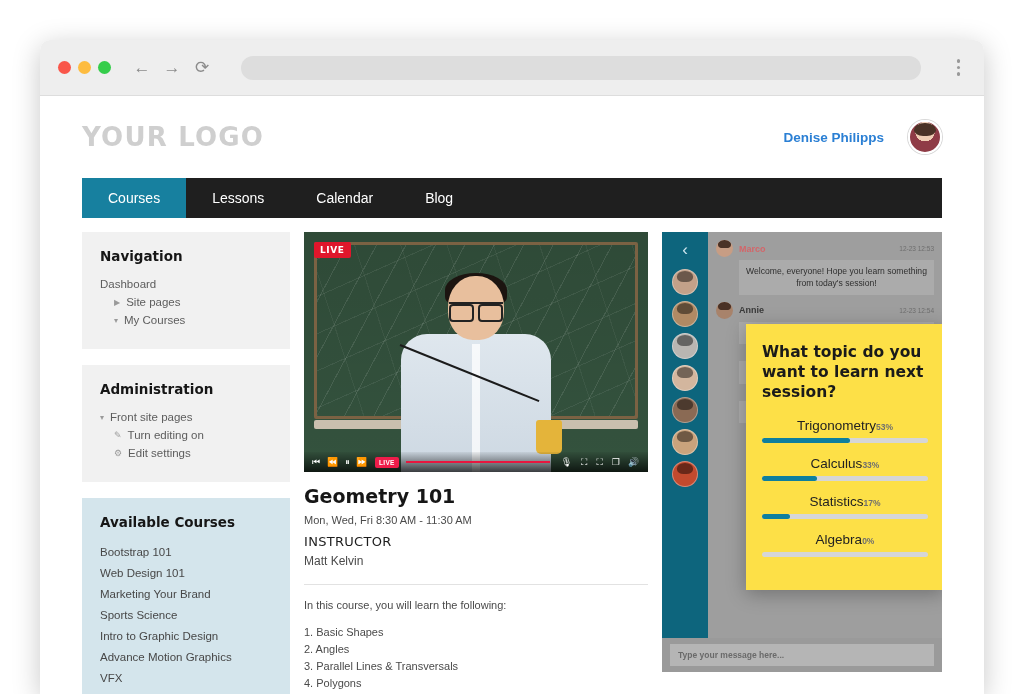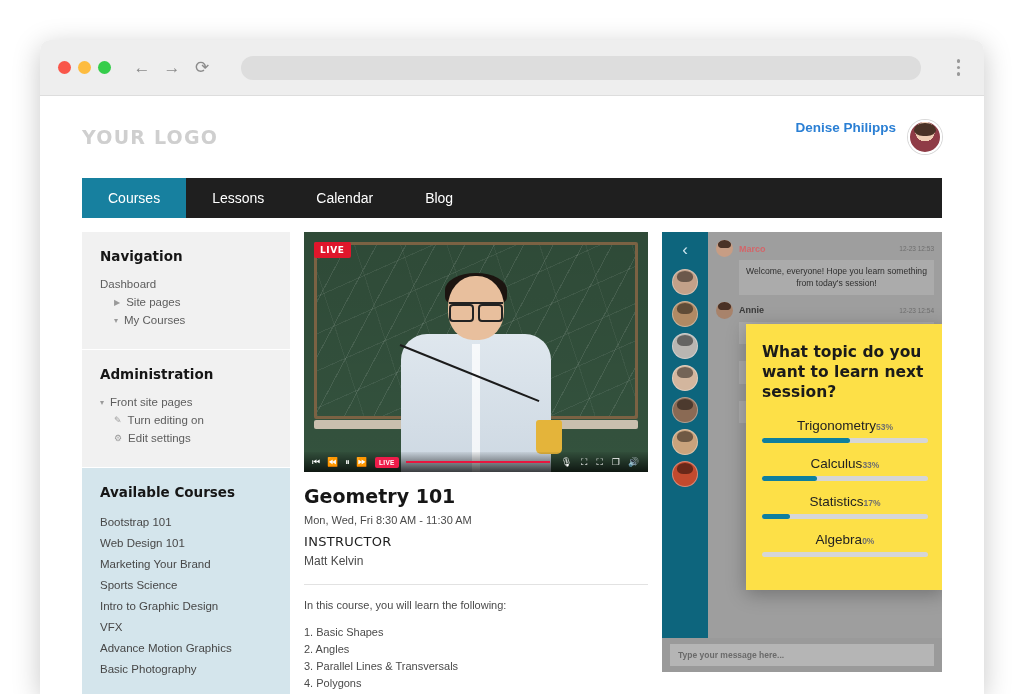--- a/index.html
+++ b/index.html
@@ -42,24 +42,24 @@
   .kebab { display: flex; flex-direction: column; gap: 3px; padding: 4px 6px; }
   .kebab i { width: 3.5px; height: 3.5px; border-radius: 50%; background: #999999; display: block; }
 
   
   .site { position: relative; background: #ffffff; height: 598px; }
   .site-head {
     height: 82px; display: flex; align-items: center;
     padding: 0 42px 0 42px; justify-content: space-between;
   }
   .logo {
-    font-size: 19px; font-weight: bold; letter-spacing: 1.2px;
+    font-size: 26px; font-weight: bold; letter-spacing: 1.2px;
     color: #cfcfcf; font-family: "DejaVu Sans", sans-serif;
   }
-  .user { display: flex; gap: 12px; }
+  .user { display: flex; align-items: center; gap: 24px; }
   .user-name { color: #2a7fd4; font-size: 13.5px; font-weight: bold; }
   .avatar-lg {
     width: 34px; height: 34px; border-radius: 50%;
     background: radial-gradient(circle at 50% 32%, #f0cdb4 0 38%, #8f3b46 39% 100%);
     border: 2px solid #ffffff; box-shadow: 0 0 0 1px #d8d8d8;
     overflow: hidden; position: relative;
   }
   .avatar-lg::before {
     content: ""; position: absolute; left: 14%; top: 2%; width: 72%; height: 46%;
     border-radius: 50% 50% 42% 42%; background: #4b3226;
@@ -69,21 +69,21 @@
   .mainnav { height: 40px; background: #1f1f1f; display: flex; margin: 0 42px; }
   .tab {
     padding: 0 26px; height: 40px; display: flex; align-items: center;
     color: #ffffff; font-size: 14px;
   }
   .tab.active { background: #17809f; }
 
   
   .content { display: flex; gap: 0; padding: 14px 0 0 0; margin: 0 42px; }
   .sidebar { width: 208px; flex: none; }
-  .panel { background: #f1f1f1; padding: 16px 18px 20px 18px; margin-bottom: 1px; }
+  .panel { background: #f1f1f1; padding: 16px 18px 20px 18px; margin-bottom: 16px; }
   .panel.courses { background: #d4e5ec; padding-bottom: 22px; }
   .panel h3 {
     font-size: 13.5px; font-weight: bold; color: #161616; margin-bottom: 11px;
     font-family: "DejaVu Sans", sans-serif;
   }
   .nav-line { font-size: 11.5px; color: #5d5d5d; padding: 3px 0; display: flex; align-items: center; gap: 6px; }
   .nav-line.ind1 { padding-left: 14px; }
   .nav-line.ind2 { padding-left: 14px; }
   .tri { color: #9a9a9a; font-size: 8px; }
   .glyph { color: #9a9a9a; font-size: 9px; }
@@ -333,22 +333,22 @@
             </div>
           </div>
 
           <div class="panel courses">
             <h3>Available Courses</h3>
             <div class="course-line">Bootstrap 101</div>
             <div class="course-line">Web Design 101</div>
             <div class="course-line">Marketing Your Brand</div>
             <div class="course-line">Sports Science</div>
             <div class="course-line">Intro to Graphic Design</div>
+            <div class="course-line">Advance Motion Graphics</div>
             <div class="course-line">VFX</div>
-            <div class="course-line">Advance Motion Graphics</div>
             <div class="course-line">Basic Photography</div>
 
           </div>
         </div>
 
         <div class="center">
           <div class="video">
             <div class="board"></div>
             <div class="board-ledge"></div>
             <div class="teacher">

